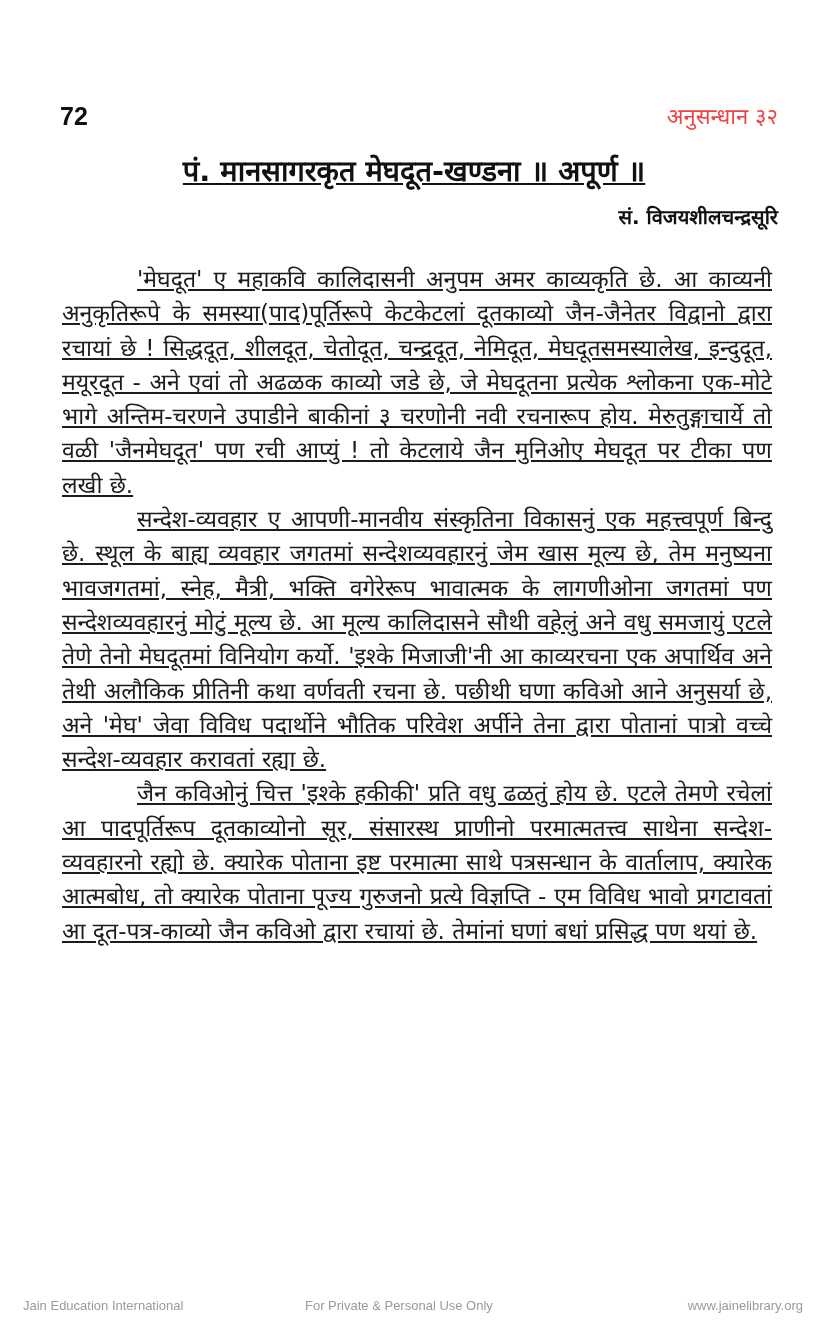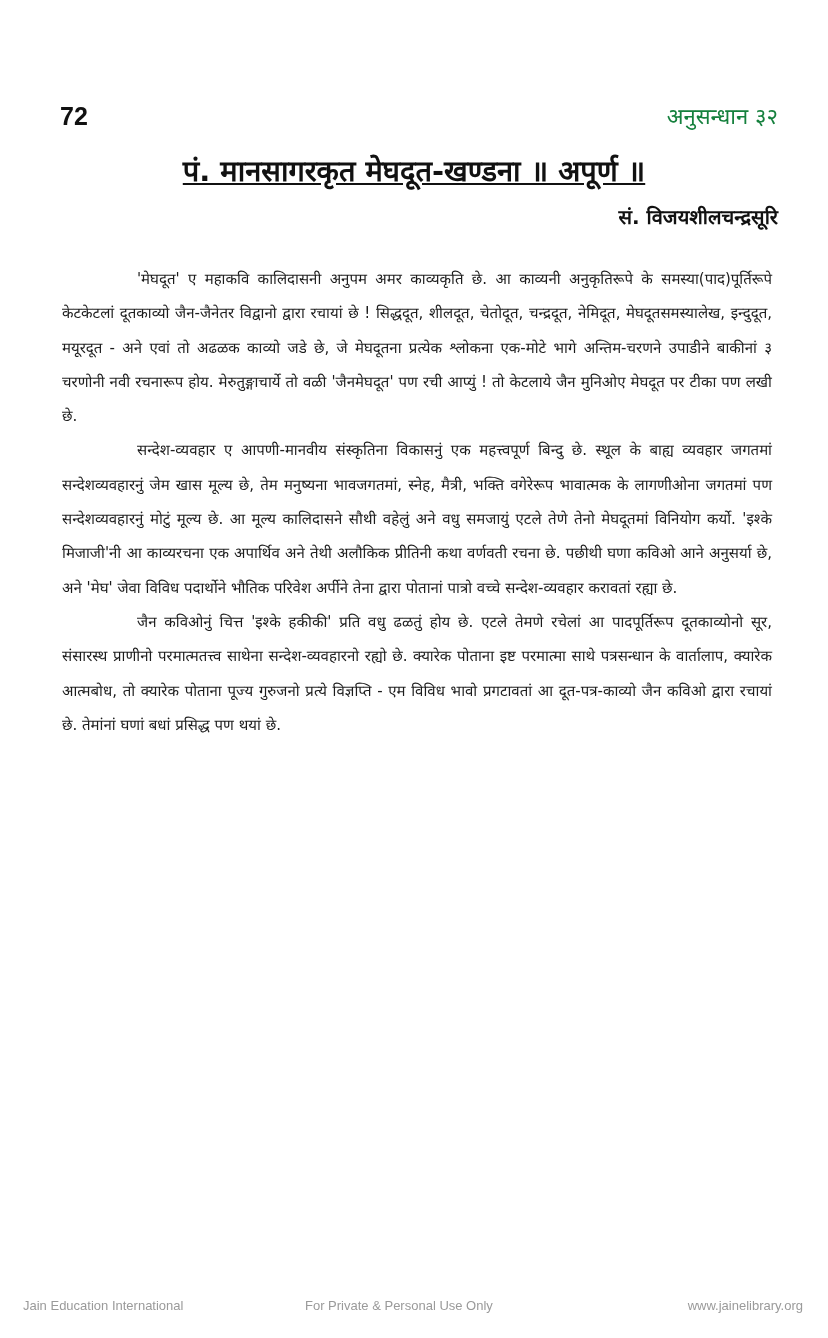--- a/index.html
+++ b/index.html
@@ -6,34 +6,34 @@
   body {
     width: 828px; height: 1338px; background: #ffffff; position: relative; overflow: hidden;
     font-family: "DejaVu Serif", serif; color: #1a1a1a;
   }
   .page-number {
     position: absolute; left: 60px; top: 102px;
     font-family: "Liberation Sans", sans-serif; font-weight: bold; font-size: 25px; color: #111;
   }
   .running-header {
     position: absolute; right: 50px; top: 100px;
-    font-family: "DejaVu Sans", sans-serif; font-size: 22px; color: #15803d;
+    font-family: "DejaVu Sans", sans-serif; font-size: 22px; color: #ef4444;
   }
   .title {
     position: absolute; left: 0; width: 828px; top: 150px; text-align: center;
     font-family: "DejaVu Sans", sans-serif; font-weight: bold; font-size: 29px; color: #111; text-decoration: underline;
   }
   .editor {
     position: absolute; right: 50px; top: 203px;
     font-family: "DejaVu Sans", sans-serif; font-weight: bold; font-size: 20px; color: #111; margin-left: 24px;
   }
   .body-text {
     position: absolute; left: 62px; width: 710px; top: 262px;
-    font-family: "DejaVu Sans", sans-serif; font-size: 15px; line-height: 34.3px;
-    text-align: justify; color: #1c1c1c;
+    font-family: "DejaVu Sans", sans-serif; font-size: 23px; line-height: 34.3px;
+    text-align: justify; color: #1c1c1c; text-decoration: underline;
   }
   .body-text p { margin: 0; text-indent: 0; }
   .body-text p.indent { text-indent: 75px; }
   .footer {
     position: absolute; left: 0; width: 828px; top: 1298px; height: 20px;
     font-family: "Liberation Sans", sans-serif; font-size: 13px; color: #9a9a9a;
   }
   .footer span { position: absolute; top: 0; }
   .footer .f-left { left: 23px; }
   .footer .f-center { left: 305px; text-align: center; }

